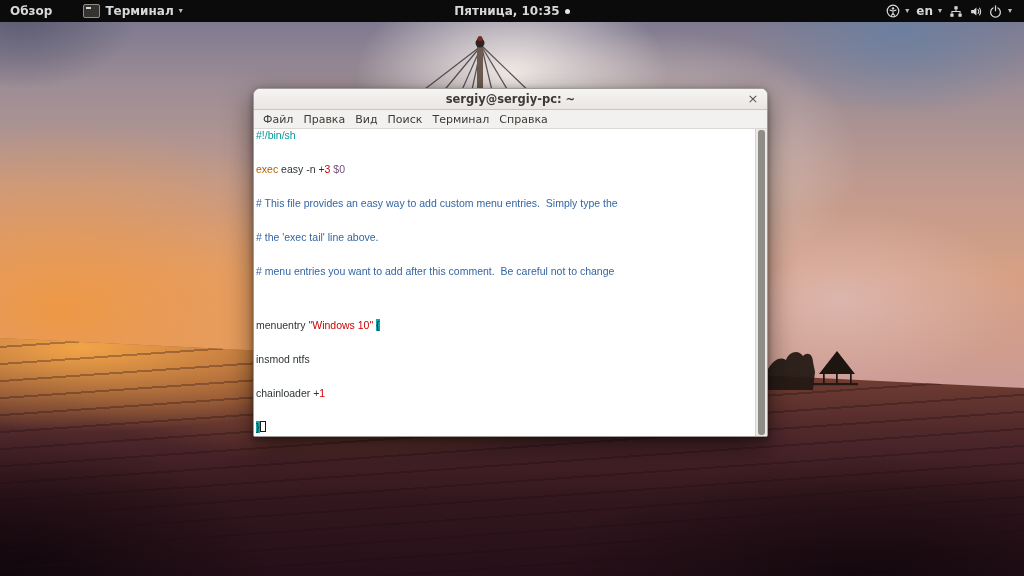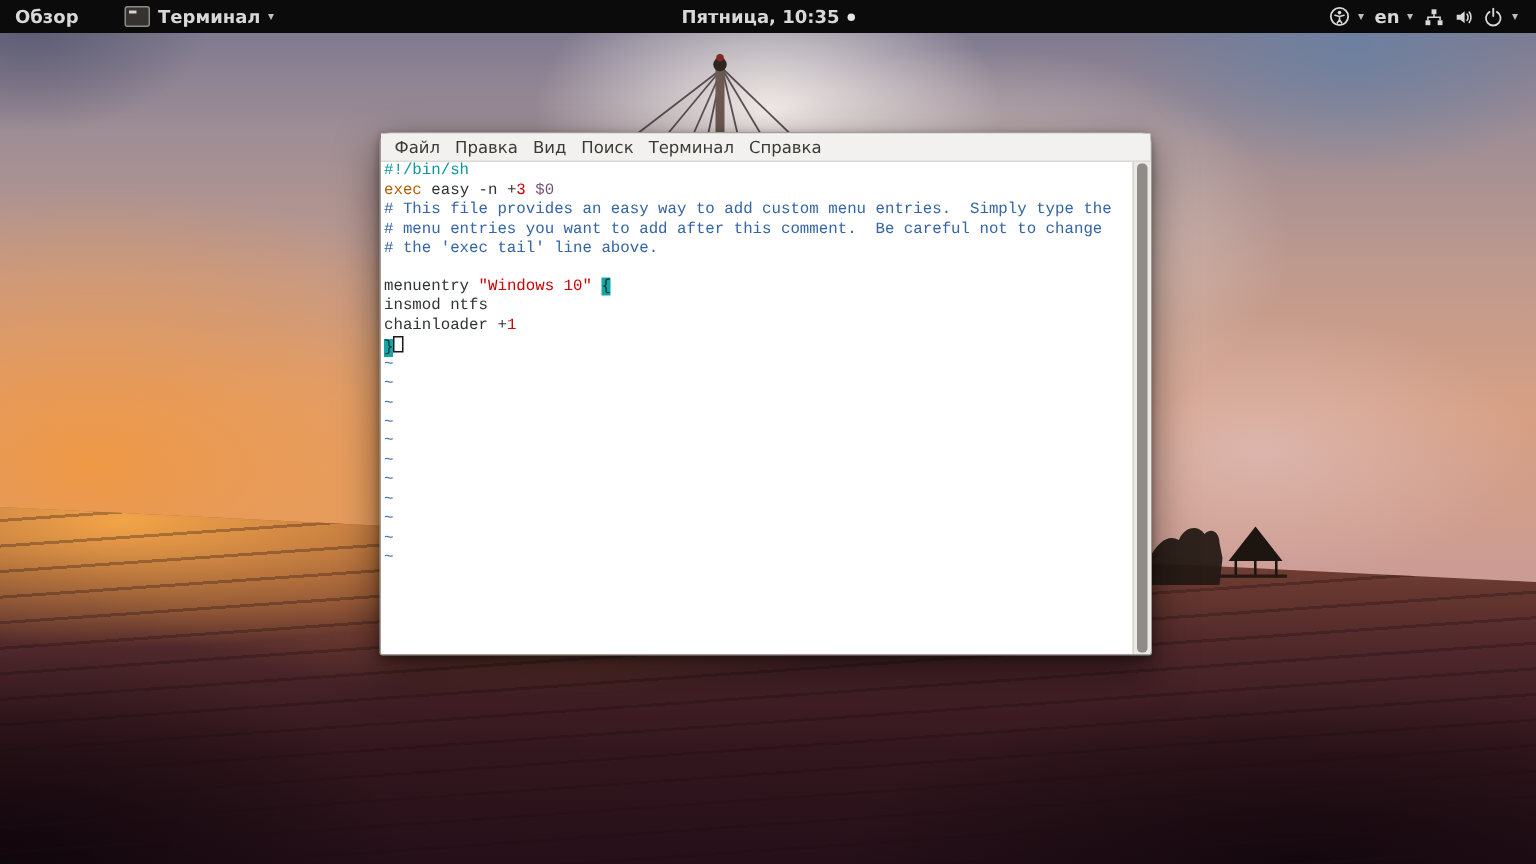--- a/index.html
+++ b/index.html
@@ -48,21 +48,21 @@
     background:linear-gradient(#f6f4f2,#e9e6e3);border-bottom:1px solid #c9c5c0;
     display:flex;align-items:center;justify-content:center;}
   .title-text{font-size:11.5px;font-weight:700;color:#3d3a36;}
   .close-btn{position:absolute;right:7px;top:2px;width:14px;height:15px;display:flex;align-items:center;justify-content:center;
     color:#5a5650;font-size:13px;line-height:1;cursor:default;}
   .menubar{height:18px;flex:0 0 18px;background:#f3f1ef;border-bottom:1px solid #dcd8d4;
     display:flex;align-items:center;padding-left:4px;font-size:11px;color:#3d3a36;}
   .menu-item{padding:0 5px;cursor:default;}
   .term-body{flex:1;display:flex;background:#fff;border-radius:0 0 2px 2px;overflow:hidden;}
   .vim-area{flex:1;display:flex;flex-direction:column;padding-left:2px;
-    font-family:Liberation Mono, monospace;font-size:10.5px;line-height:12.9px;color:var(--vim-fg);}
+    font-family:Liberation Sans, sans-serif;font-size:10.5px;line-height:12.9px;color:var(--vim-fg);gap:21px;}
   .vline{white-space:pre;height:12.9px;}
   .c-fg{color:var(--vim-fg);} .c-blue{color:var(--vim-blue);} .c-cyan{color:var(--vim-cyan);}
   .c-brown{color:var(--vim-brown);} .c-red{color:var(--vim-red);} .c-purple{color:var(--vim-purple);}
   .c-match{background:var(--vim-match-bg);color:var(--vim-match-fg);}
   .cursor{display:inline-block;width:6.3px;height:11px;border:1px solid #17191a;box-sizing:border-box;vertical-align:-1px;}
   .vim-status{margin-top:auto;position:relative;height:13px;flex:0 0 13px;white-space:pre;}
   .vs-mode{position:absolute;left:1px;font-weight:700;}
   .scrollbar{flex:0 0 11px;background:#eceae7;border-left:1px solid #d7d3cf;position:relative;}
   .scroll-thumb{position:absolute;left:2px;right:2px;top:1px;bottom:1px;background:#8f8b87;border-radius:3px;}
 </style>
@@ -146,36 +146,40 @@
               <path d="M5 3.6 A6 6 0 1 0 11 3.6" stroke="#d8d8d8" stroke-width="1.5" fill="none" stroke-linecap="round"></path>
               <line x1="8" y1="1" x2="8" y2="7" stroke="#d8d8d8" stroke-width="1.5" stroke-linecap="round"></line>
             </svg>
         </span>
         <span class="caret">▾</span>
       </div>
     </div>
   </div>
 
   <div class="window">
+    <div class="titlebar">
+      <span class="title-text">sergiy@sergiy-pc: ~</span>
+      <span class="close-btn">×</span>
+    </div>
     <div class="menubar">
         <span class="menu-item">Файл</span>
         <span class="menu-item">Правка</span>
         <span class="menu-item">Вид</span>
         <span class="menu-item">Поиск</span>
         <span class="menu-item">Терминал</span>
         <span class="menu-item">Справка</span>
       </div>
     <div class="term-body">
       <div class="vim-area">
 
         <div class="vline"><span class="c-cyan">#!/bin/sh</span></div>
           <div class="vline"><span class="c-brown">exec</span><span class="c-fg"> easy -n +</span><span class="c-red">3</span><span class="c-fg"> </span><span class="c-purple">$0</span></div>
           <div class="vline"><span class="c-blue"># This file provides an easy way to add custom menu entries.  Simply type the</span></div>
+          <div class="vline"><span class="c-blue"># the 'exec tail' line above.</span></div>
           <div class="vline"><span class="c-blue"># menu entries you want to add after this comment.  Be careful not to change</span></div>
-          <div class="vline"><span class="c-blue"># the 'exec tail' line above.</span></div>
           <div class="vline"></div>
           <div class="vline"><span class="c-fg">menuentry </span><span class="c-red">"Windows 10"</span><span class="c-fg"> </span><span class="c-match">{</span></div>
           <div class="vline"><span class="c-fg">insmod ntfs</span></div>
           <div class="vline"><span class="c-fg">chainloader +</span><span class="c-red">1</span></div>
           <div class="vline"><span class="c-match">}</span><span class="cursor"></span></div>
           <div class="vline c-blue">~</div>
           <div class="vline c-blue">~</div>
           <div class="vline c-blue">~</div>
           <div class="vline c-blue">~</div>
           <div class="vline c-blue">~</div>

